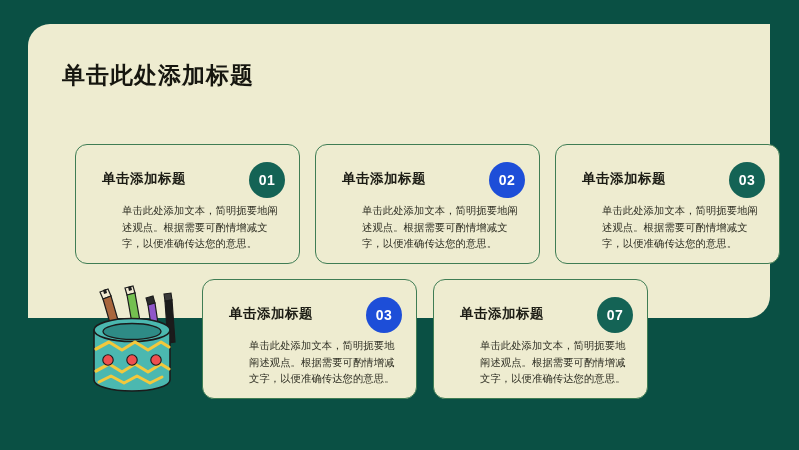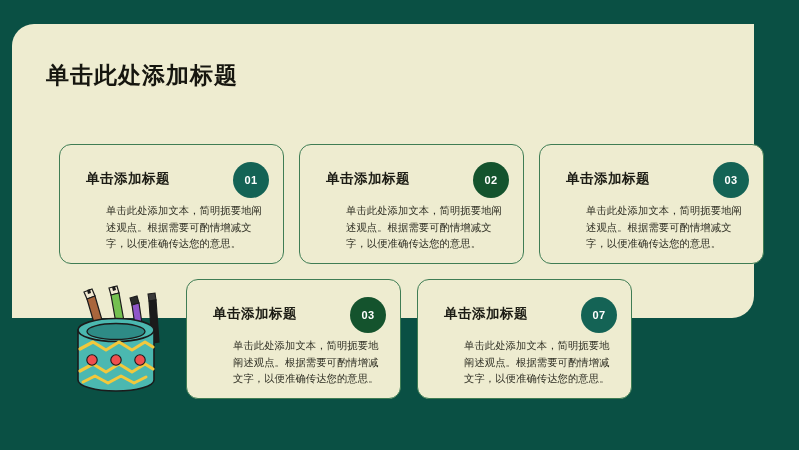--- a/index.html
+++ b/index.html
@@ -5,21 +5,21 @@
   * { margin:0; padding:0; box-sizing:border-box; }
   html, body {
     width:799px; height:450px;
     overflow:hidden;
     font-family:"Liberation Sans","DejaVu Sans",sans-serif;
   }
   body { background:#0a5044; position:relative; }
 
   .slide-panel{
     position:absolute;
-    left:12px; top:24px;
+    left:28px; top:24px;
     width:742px; height:294px;
     background:#eeecd0;
     border-radius:22px 0 22px 0;
   }
 
   .page-title{
     position:absolute;
     left:34px; top:36px;
     font-size:23px;
     font-weight:bold;
@@ -56,26 +56,26 @@
     margin-left:20px;
   }
   .badge{
     position:absolute;
     width:36px; height:36px;
     border-radius:50%;
     display:flex;
     align-items:center;
     justify-content:center;
     color:#ffffff;
-    font-size:11px;
+    font-size:14px;
     font-weight:bold;
     letter-spacing:.4px;
   }
   .badge.dark{ background:#146355; }
-  .badge.light{ background:#14532d; }
+  .badge.light{ background:#1d4ed8; }
 
   
   .card.c1{ left:47px;  top:120px; width:225px; height:120px; }
   .card.c2{ left:287px; top:120px; width:225px; height:120px; }
   .card.c3{ left:527px; top:120px; width:225px; height:120px; }
   .card.c1 .badge{ right:14px; top:17px; }
   .card.c2 .badge{ right:14px; top:17px; }
   .card.c3 .badge{ right:14px; top:17px; }
 
   

